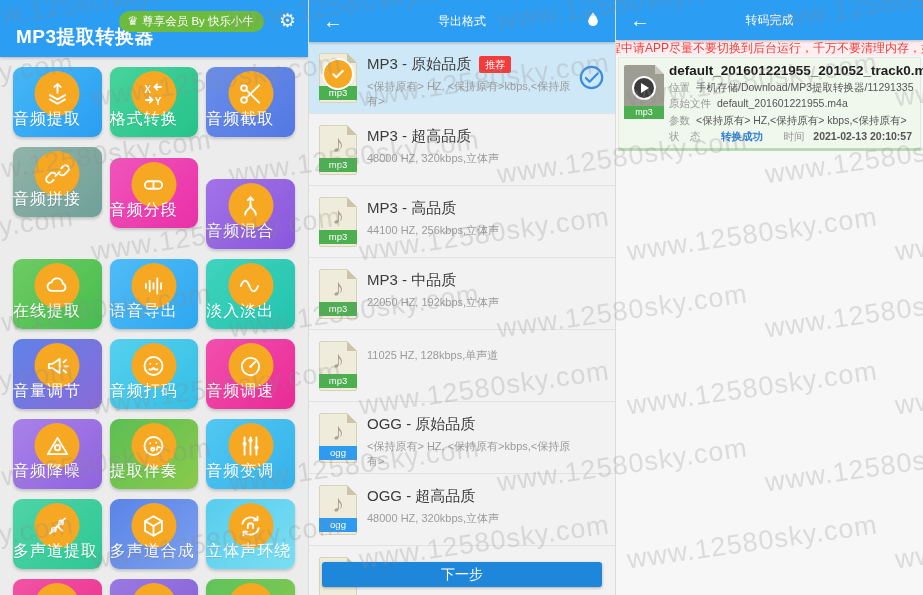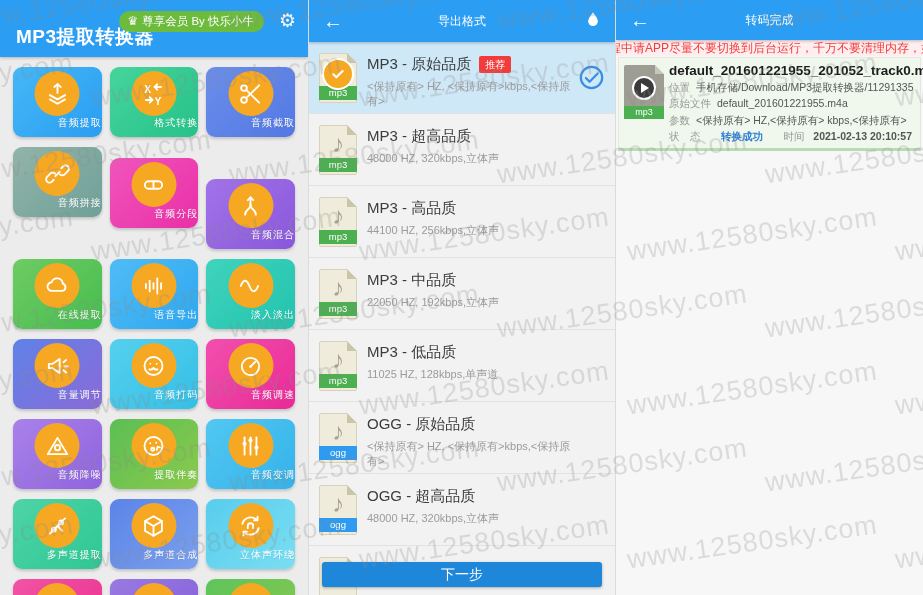--- a/index.html
+++ b/index.html
@@ -22,21 +22,21 @@
   #done-hdr { height:40px; }
   .back { font-size:20px; padding:0 14px; line-height:40px; }
   .hdr-title { position:absolute; left:0; right:0; text-align:center; font-size:12px; font-weight:500; pointer-events:none; }
   .drop-ic { position:absolute; right:12px; top:10px; width:20px; height:22px; }
 
   
   .tile-grid { padding:10px 13px; display:grid; grid-template-columns:repeat(3,1fr); gap:10px 8px; }
   .tile { position:relative; height:70px; border-radius:9px; box-shadow:0 2px 3px rgba(0,0,0,.18); }
   .tile-circle { position:absolute; left:50%; top:4px; transform:translateX(-50%); width:45px; height:45px; border-radius:50%; background:var(--circle,#f7a823); display:flex; align-items:center; justify-content:center; }
   .tile-circle svg { width:26px; height:26px; }
-  .tile-label { position:absolute; left:0; right:0; bottom:7px; text-align:right; color:#fff; font-size:10px; letter-spacing:1px; text-shadow:0 1px 1px rgba(0,0,0,.1); white-space:nowrap; }
+  .tile-label { position:absolute; left:0; right:0; bottom:7px; text-align:left; color:#fff; font-size:16px; letter-spacing:1px; text-shadow:0 1px 1px rgba(0,0,0,.1); white-space:nowrap; }
 
   
   .fmt-list { position:absolute; top:42px; left:0; right:0; bottom:0; overflow:hidden; }
   .fmt-item { position:relative; height:72px; border-bottom:1px solid #e2e2e2; }
   .fmt-item.sel { background:var(--selbg,#cfe8f8); }
   .file-ic { position:absolute; left:10px; top:11px; width:38px; height:50px; background:#f0ecdb; border:1px solid #d8d2ba; border-radius:2px; }
   .file-ic .ear { position:absolute; right:-1px; top:-1px; width:0; height:0; border-left:10px solid #cbc5a8; border-top:10px solid #f2f2f2; }
   .fmt-item.sel .file-ic .ear { border-top-color:var(--selbg,#cfe8f8); }
   .file-ic .note { position:absolute; left:0; right:0; top:4px; text-align:center; font-size:24px; color:#a8a390; }
   .file-ic .ext { position:absolute; left:-1px; right:-1px; bottom:2px; height:14px; line-height:14px; text-align:center; color:#fff; font-size:9.5px; }
@@ -389,23 +389,20 @@
             <div class="fmt-desc">22050 HZ, 192kbps,立体声</div>
           </div>
         </div>
         <div class="fmt-item">
           <div class="file-ic">
             <span class="ear"></span>
             <span class="note">♪</span>
             <span class="ext" style="background:#4caf50">mp3</span>
           </div>
           <div class="fmt-text">
-            <div class="fmt-title">
-              <span>MP3 - 低品质</span>
-            </div>
             <div class="fmt-desc">11025 HZ, 128kbps,单声道</div>
           </div>
         </div>
         <div class="fmt-item">
           <div class="file-ic">
             <span class="ear"></span>
             <span class="note">♪</span>
             <span class="ext" style="background:#2e9bf0">ogg</span>
           </div>
           <div class="fmt-text">

